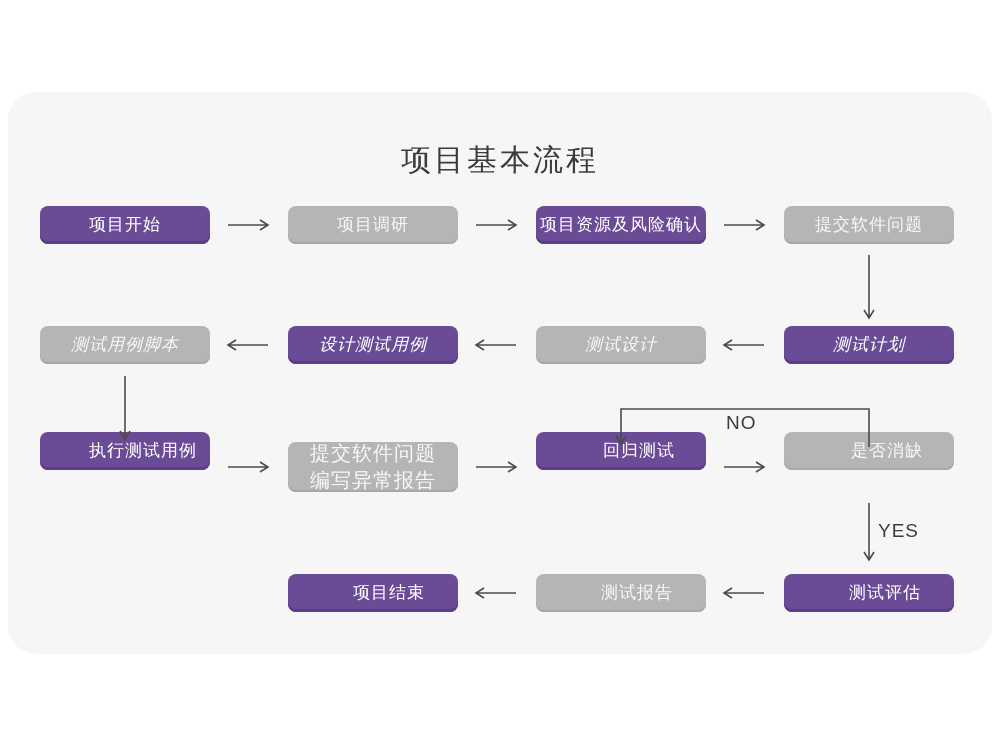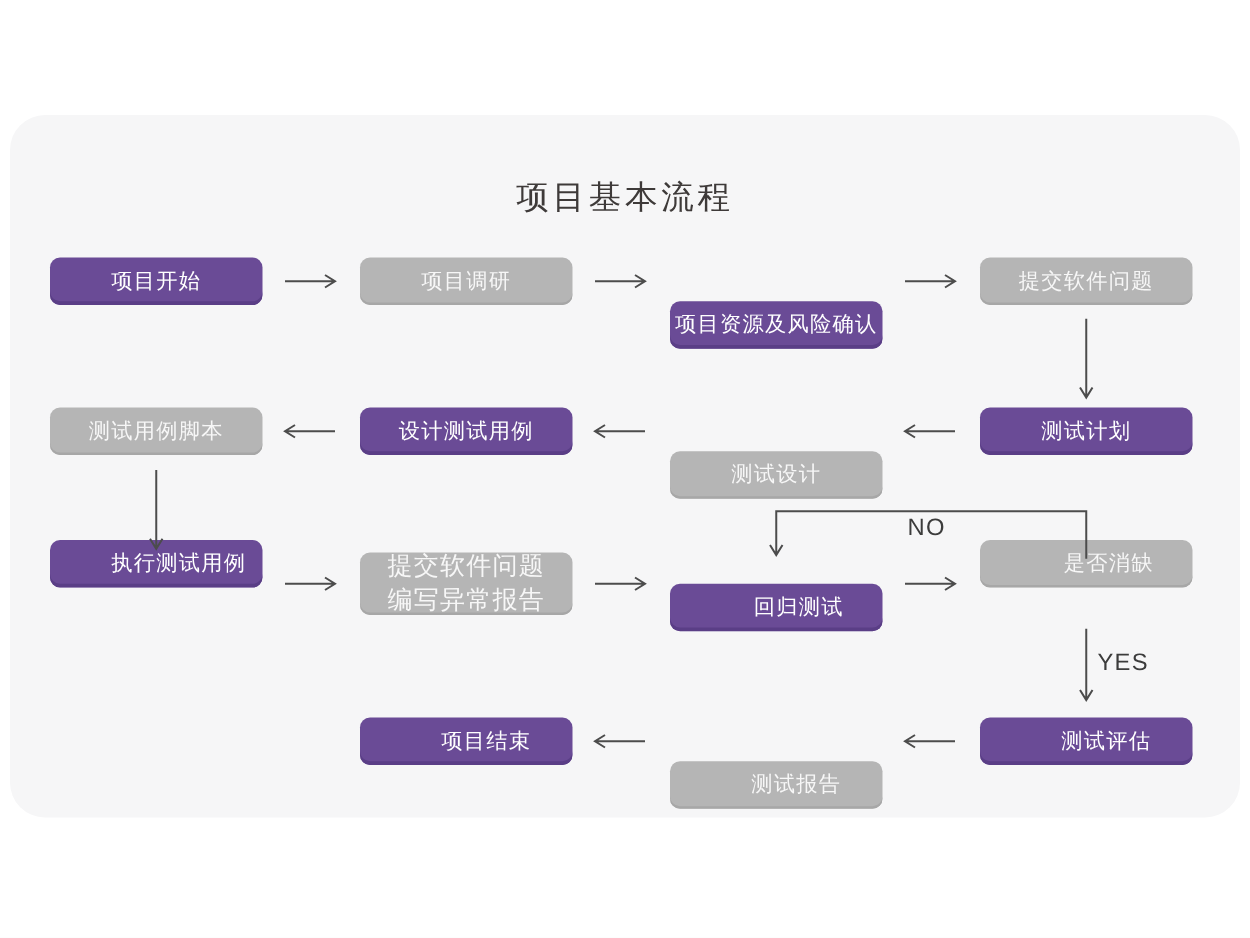--- a/index.html
+++ b/index.html
@@ -15,21 +15,21 @@
     left: 8px; top: 92px;
     width: 984px; height: 562px;
     background: var(--card_bg, #f6f6f7);
     border-radius: 28px;
   }
   .title {
     position: absolute;
     left: 0; top: 140px;
     width: 1000px;
     text-align: center;
-    font-size: 26px;
+    font-size: 30px;
     font-weight: 500;
     letter-spacing: 3px;
     color: var(--title_text, #3e3a39);
   }
   .node {
     position: absolute;
     width: 170px; height: 38px;
     border-radius: 8px;
     display: flex;
     align-items: center;
@@ -45,23 +45,23 @@
     color: var(--box_text, #ffffff);
     box-shadow: inset 0 -3px 0 var(--purple_edge, #5a3e86);
   }
   .node.gray {
     background: var(--gray, #b5b5b5);
     color: var(--gray_text, #f7f7f7);
     box-shadow: inset 0 -2px 0 var(--gray_edge, #a7a7a7);
   }
   .node.tall { height: 50px; font-size: 20px; }
   
-  .c1 { left: 40px; } .c2 { left: 288px; } .c3 { left: 536px; margin-top: 35px; } .c4 { left: 784px; }
+  .c1 { left: 40px; } .c2 { left: 288px; } .c3 { left: 536px; } .c4 { left: 784px; }
   
-  .r1 { top: 206px; } .r2 { top: 326px; } .r3 { top: 432px; padding-left: 36px; } .r3t { top: 442px; } .r4 { top: 574px; padding-left: 32px; }
+  .r1 { top: 206px; } .r2 { top: 326px; font-style: italic; } .r3 { top: 432px; padding-left: 36px; } .r3t { top: 442px; } .r4 { top: 574px; padding-left: 32px; }
   .arrows {
     position: absolute;
     left: 0; top: 0;
     width: 1000px; height: 750px;
     pointer-events: none;
   }
   .arrows path {
     stroke: var(--arrow, #4c4c4c);
     stroke-width: 1.6;
     fill: none;

